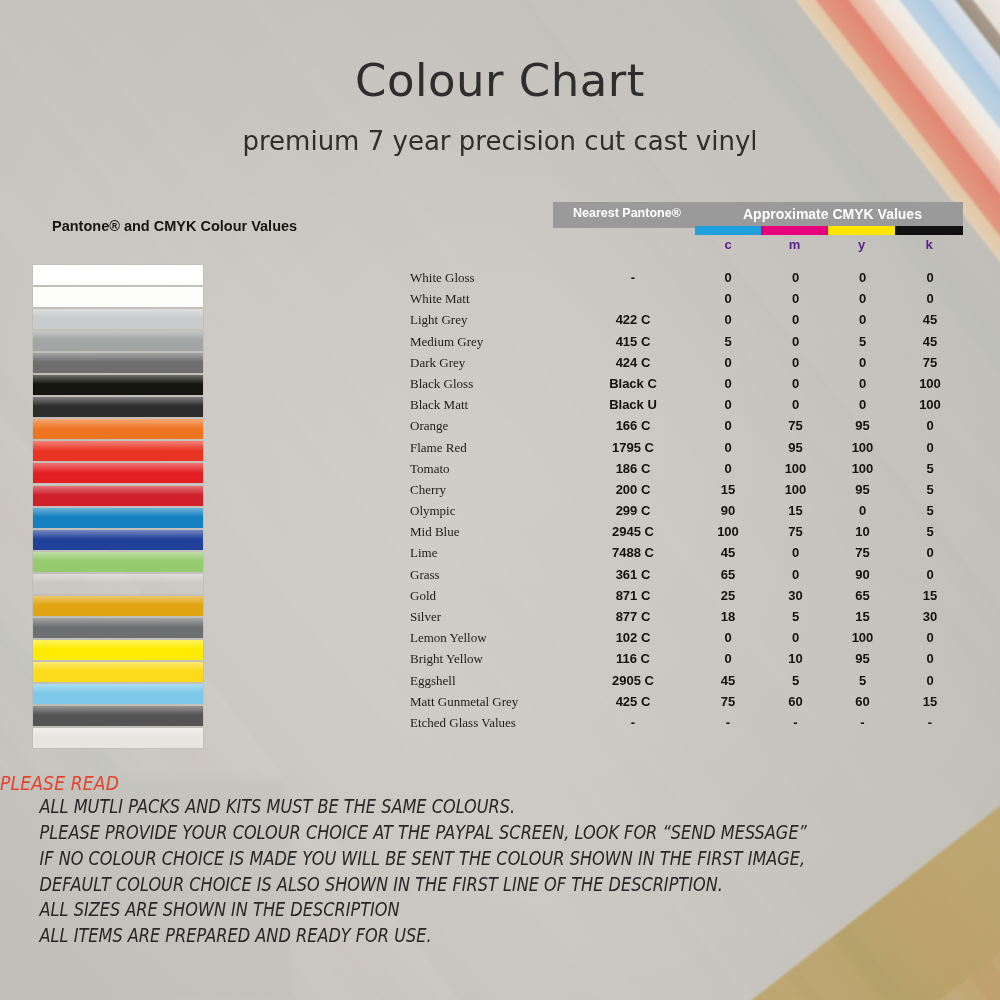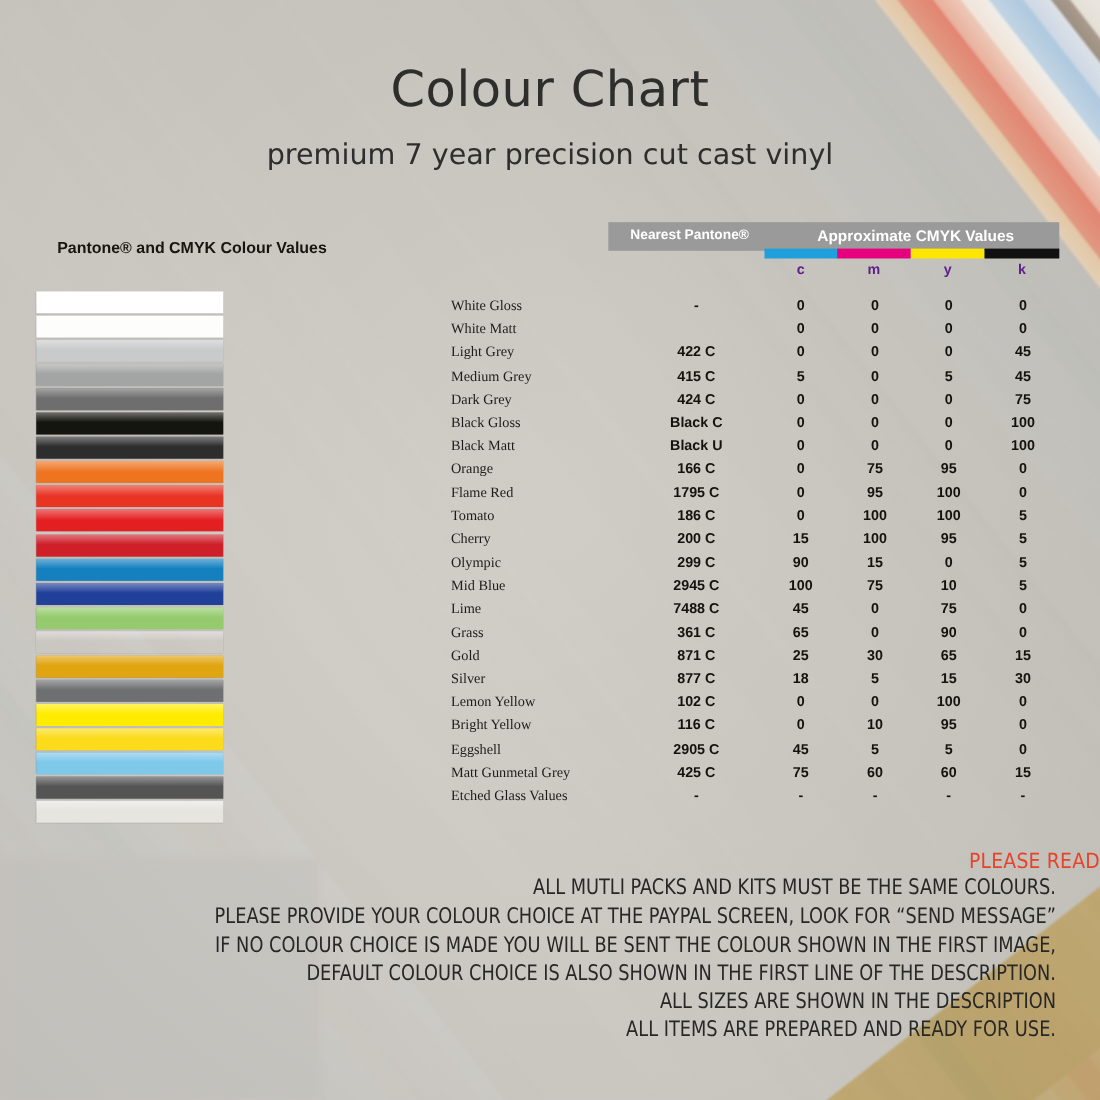--- a/index.html
+++ b/index.html
@@ -165,21 +165,21 @@
   .cell-v{
     position:absolute;top:0;width:66px;text-align:center;
     font-size:13px;font-weight:bold;color:#14120d;
   }
   .cell-v.c{left:317px;}
   .cell-v.m{left:384px;width:67px;}
   .cell-v.y{left:451px;width:67px;}
   .cell-v.k{left:518px;width:68px;}
 
   
-  .footer{position:absolute;left:0;right:0;top:772px;text-align:right;}
+  .footer{position:absolute;left:0;right:12px;top:772px;text-align:left;font-style:italic;}
   .f-head{
     font-size:19px;color:#e5432c;letter-spacing:.2px;line-height:1.18;
     font-family:"DejaVu Sans Condensed","Liberation Sans", sans-serif;
     font-stretch:condensed;font-weight:400;
   }
   .f-line{
     font-size:19.5px;color:#272726;line-height:1.32;white-space:nowrap;
     font-family:"DejaVu Sans Condensed","Liberation Sans", sans-serif;
     font-stretch:condensed;font-weight:400;
     transform:scaleX(.92);transform-origin:50% 50%;

